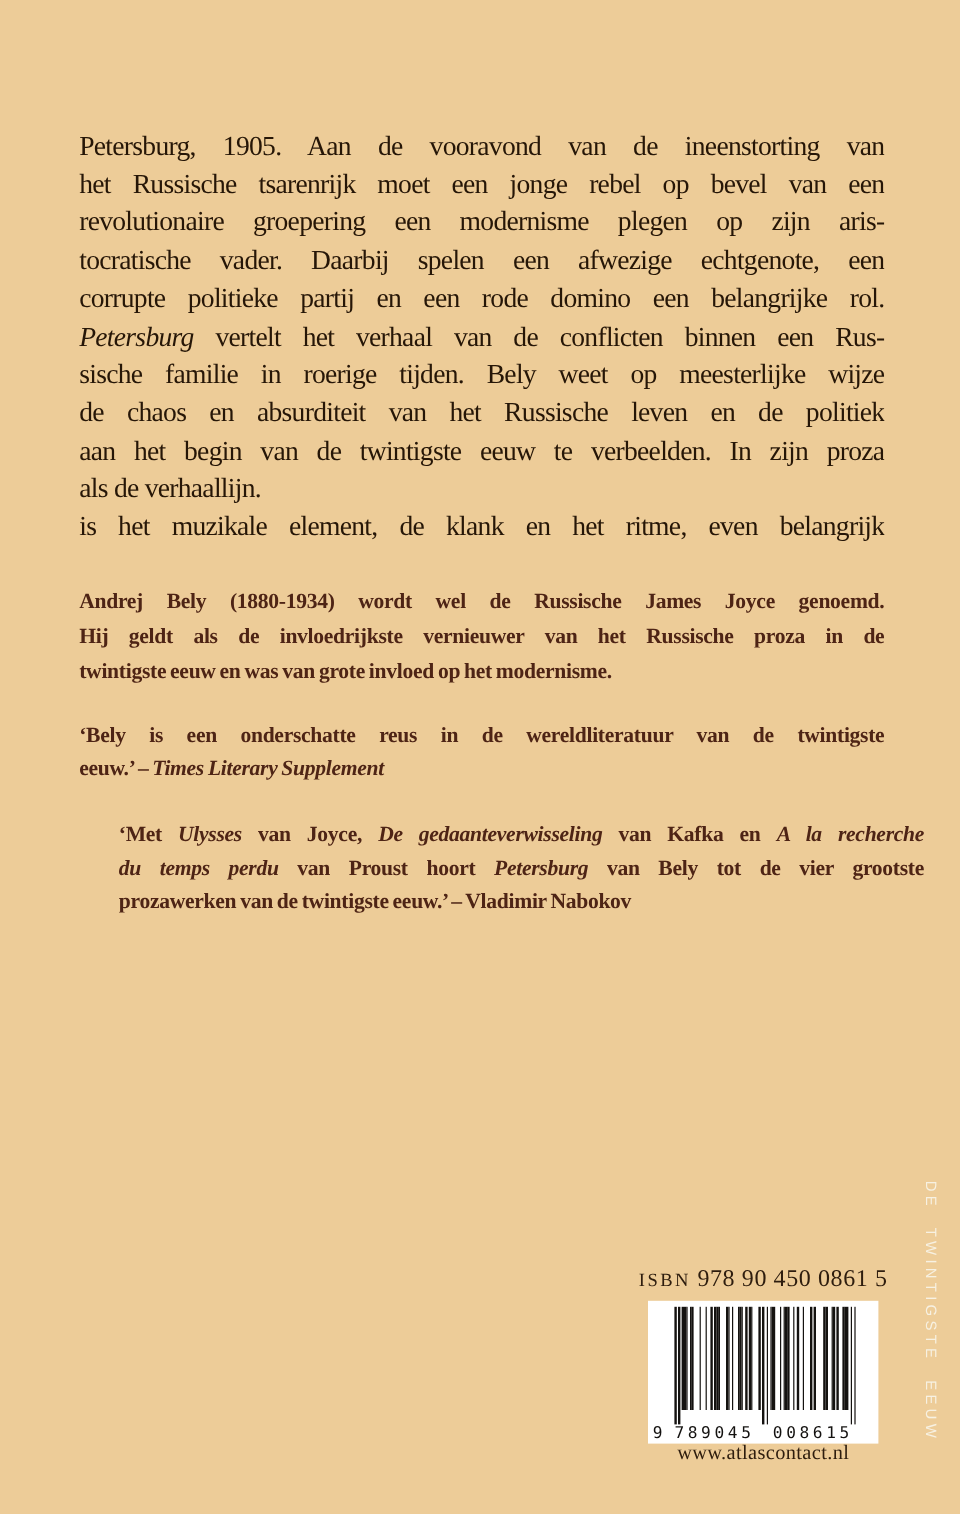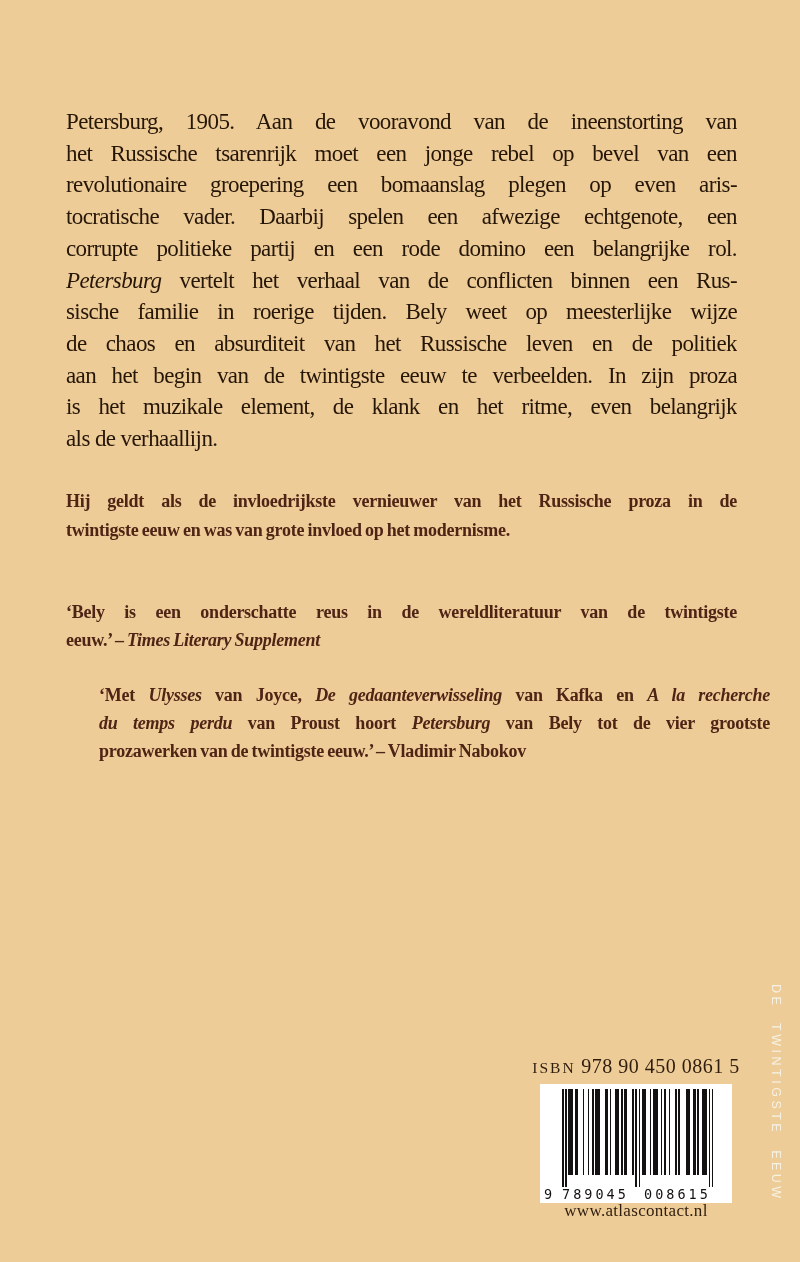--- a/index.html
+++ b/index.html
@@ -64,32 +64,33 @@
   }
 </style>
 </head>
 <body>
 
 <div class="page">
 
   <section class="para para-main" id="p-synopsis">
       <div class="ln"><span>Petersburg, 1905. Aan de vooravond van de ineenstorting van</span></div>
       <div class="ln"><span>het Russische tsarenrijk moet een jonge rebel op bevel van een</span></div>
-      <div class="ln"><span>revolutionaire groepering een bomaanslag plegen op even aris-</span></div>
+      <div class="ln"><span>revolutionaire groepering een modernisme plegen op zijn aris-</span></div>
       <div class="ln"><span>tocratische vader. Daarbij spelen een afwezige echtgenote, een</span></div>
       <div class="ln"><span>corrupte politieke partij en een rode domino een belangrijke rol.</span></div>
       <div class="ln"><i>Petersburg</i><span> vertelt het verhaal van de conflicten binnen een Rus-</span></div>
       <div class="ln"><span>sische familie in roerige tijden. Bely weet op meesterlijke wijze</span></div>
       <div class="ln"><span>de chaos en absurditeit van het Russische leven en de politiek</span></div>
       <div class="ln"><span>aan het begin van de twintigste eeuw te verbeelden. In zijn proza</span></div>
+      <div class="ln last"><span>als de verhaallijn.</span></div>
       <div class="ln"><span>is het muzikale element, de klank en het ritme, even belangrijk</span></div>
-      <div class="ln last"><span>als de verhaallijn.</span></div>
     </section>
 
   <section class="para para-accent" id="p-bio">
+      <div class="ln"><span>Andrej Bely (1880-1934) wordt wel de Russische James Joyce genoemd.</span></div>
       <div class="ln"><span>Hij geldt als de invloedrijkste vernieuwer van het Russische proza in de</span></div>
       <div class="ln last"><span>twintigste eeuw en was van grote invloed op het modernisme.</span></div>
     </section>
 
   <section class="para para-accent" id="p-quote1">
       <div class="ln"><span>‘Bely is een onderschatte reus in de wereldliteratuur van de twintigste</span></div>
       <div class="ln last"><span>eeuw.’ – </span><i>Times Literary Supplement</i></div>
     </section>
 
   <section class="para para-accent" id="p-quote2">

